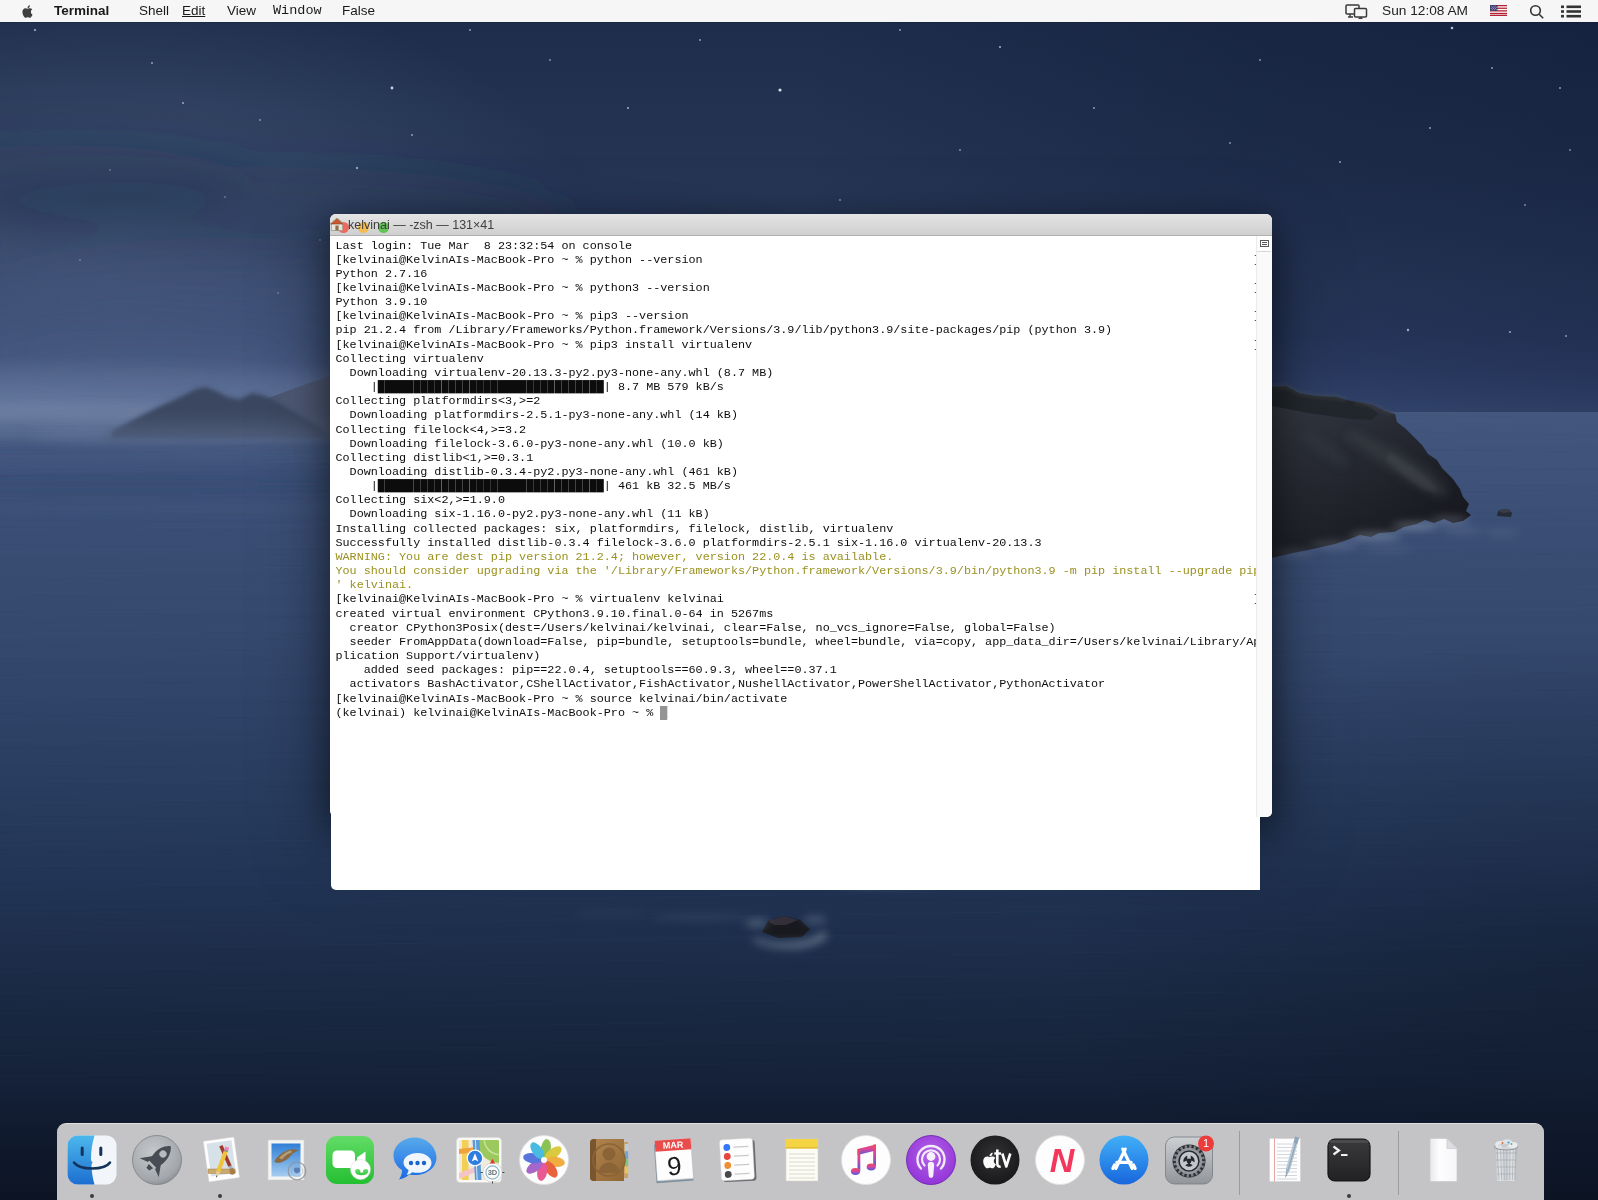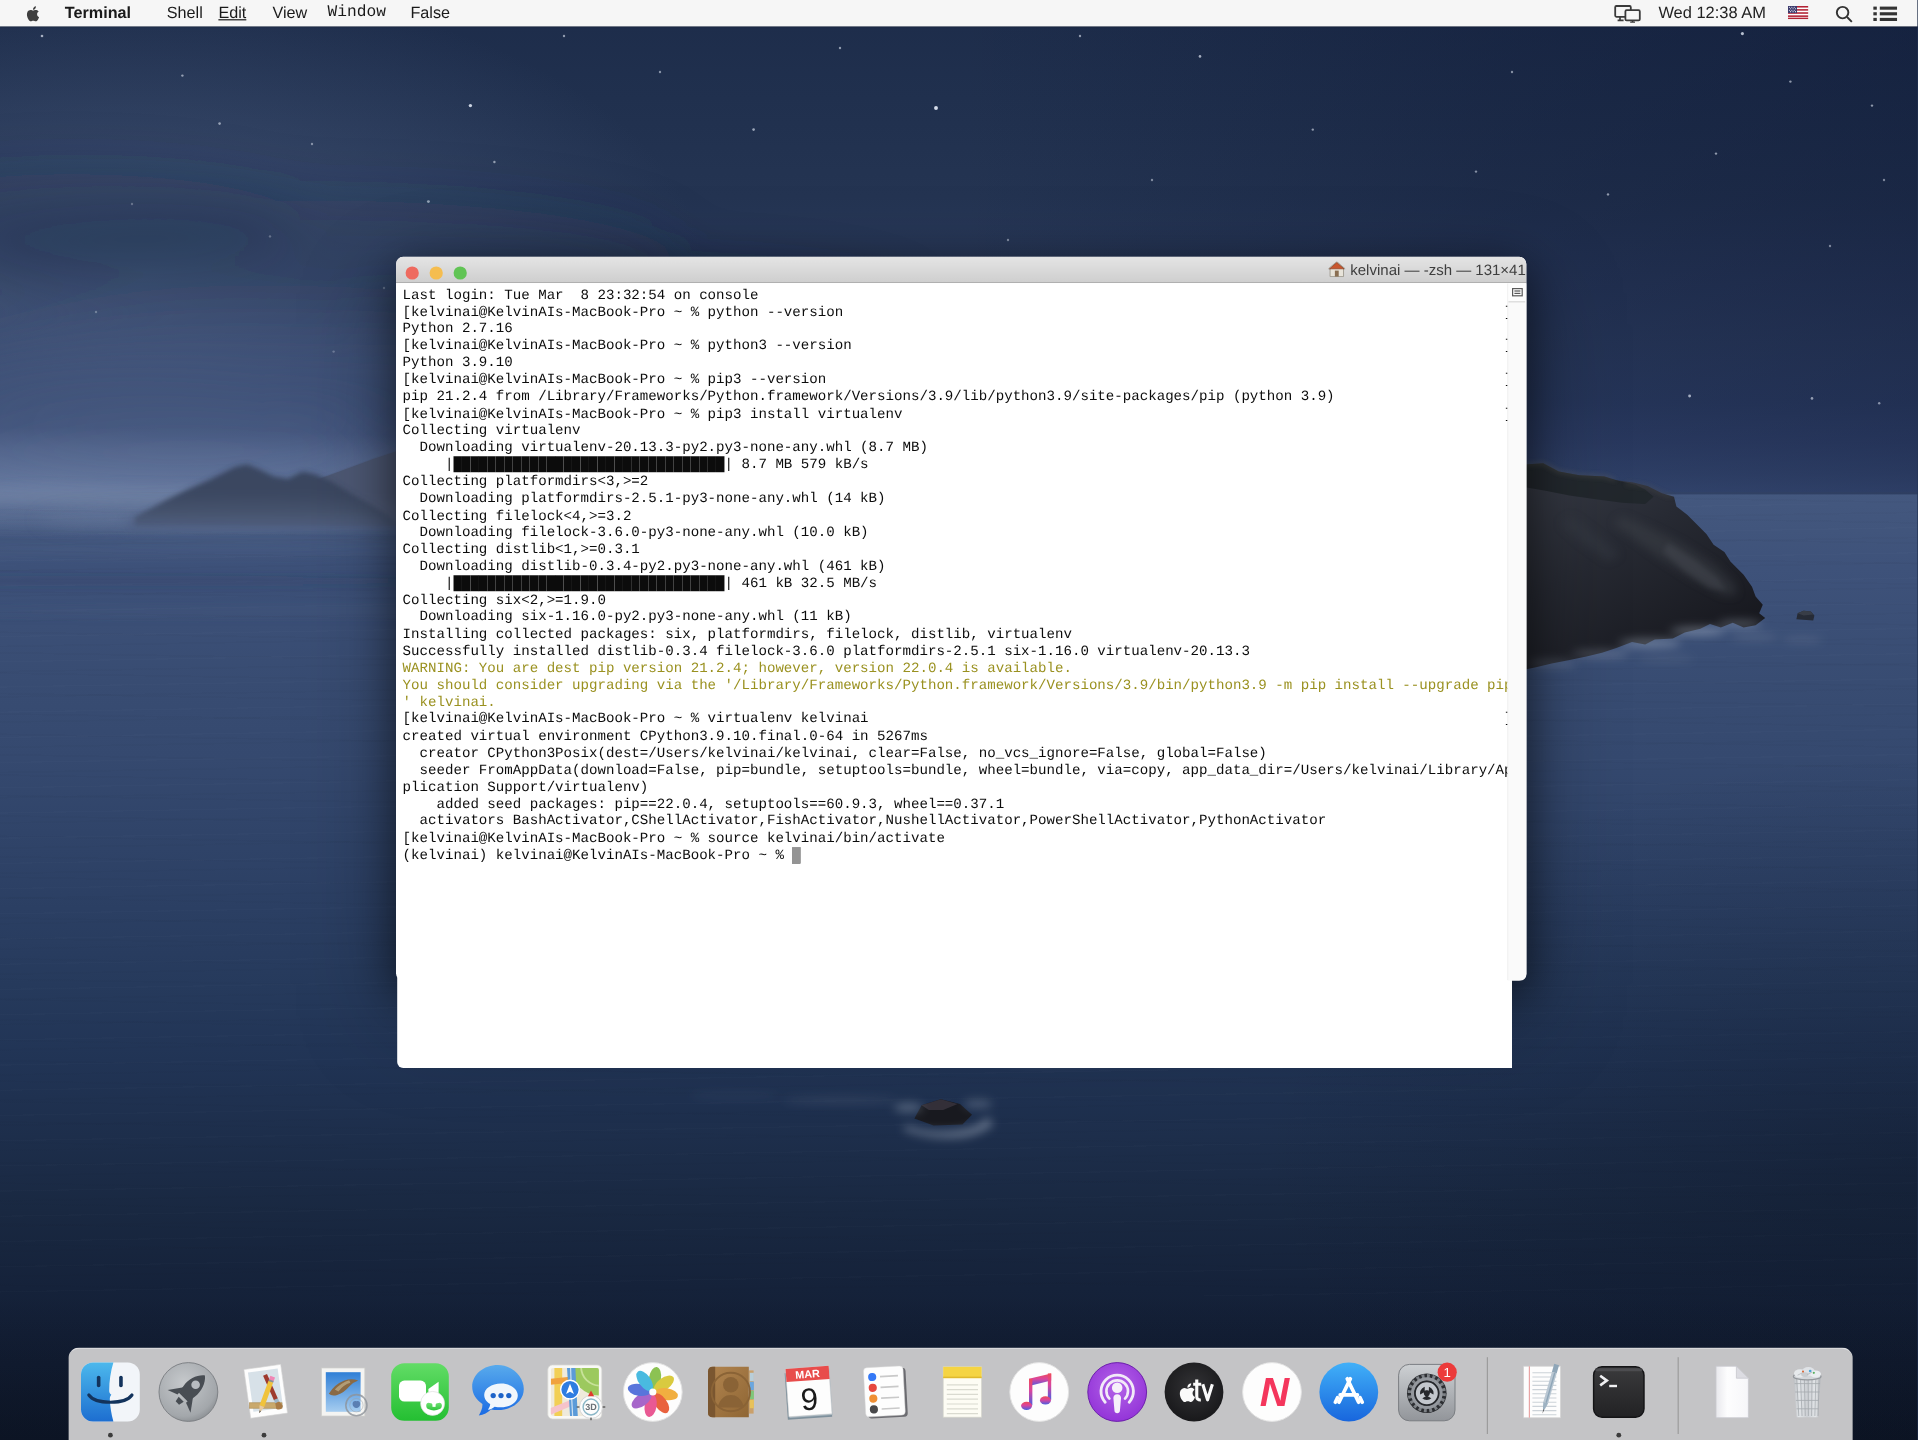--- a/index.html
+++ b/index.html
@@ -34,21 +34,21 @@
 background:repeating-linear-gradient(181deg, rgba(10,16,30,0) 0 8px, rgba(10,16,30,0.6) 8px 9.5px, rgba(10,16,30,0) 9.5px 17px);}
 
 #menubar{position:absolute;left:0;top:0;width:1598px;height:22px;background:#f6f6f6;box-shadow:0 0.5px 1.5px rgba(0,0,0,.3);}
 #menubar .item{position:absolute;top:0;height:24px;line-height:22px;font-size:13.5px;color:#1a1a1a;}
 
 #win{position:absolute;left:330px;top:213.5px;width:941.5px;height:603px;border-radius:6px;
 box-shadow:0 10px 35px rgba(0,0,0,.5), 0 30px 80px rgba(0,0,0,.35);background:#fff;}
 #titlebar{position:absolute;left:0;top:0;width:100%;height:21.5px;border-radius:6px 6px 0 0;
 background:linear-gradient(#e4e4e4,#cfcfcf);border-bottom:1px solid #b0b0b0;}
 .tl{position:absolute;top:8.2px;width:11.5px;height:11.5px;border-radius:6px;}
-#titletext{position:absolute;top:0;width:100%;text-align:right;font-size:12.5px;line-height:22px;color:#3e3e3e;}
+#titletext{position:absolute;top:0;width:100%;text-align:left;font-size:12.5px;line-height:22px;color:#3e3e3e;}
 #content{position:absolute;left:1px;top:22.5px;width:928.5px;height:654px;background:#fff;overflow:hidden;border-radius:0 0 0 5px;}
 #scroll{position:absolute;right:0;top:22.5px;width:14.5px;height:580.5px;background:#fafafa;border-left:1px solid #ececec;border-radius:0 0 5px 0;}
 pre#term{margin:0;padding:2.5px 0 0 4.5px;font-family:"Liberation Mono",monospace;font-size:11.78px;line-height:14.15px;color:#0c0c0c;}
 pre#term .y{color:#9a9120;}
 pre#term .cur{background:#949494;color:#949494;}
 
 #dock{position:absolute;left:57px;top:1122.5px;width:1487px;height:78px;background:rgba(202,202,203,0.97);
 border-radius:9px 9px 0 0;border-top:1px solid rgba(245,245,245,.55);}
 .dicon{position:absolute;top:10px;width:52px;height:52px;}
 .dot{position:absolute;top:70px;width:4px;height:4px;border-radius:2px;background:#3c3c3c;}
@@ -219,21 +219,21 @@
   <div class="item" style="left:182px;text-decoration:underline;">Edit</div>
   <div class="item" style="left:227px;text-align:center;">View</div>
   <div class="item" style="left:273px;font-family:Liberation Mono, monospace;">Window</div>
   <div class="item" style="left:342px;">False</div>
   <svg class="abs" style="left:1345px;top:4px" width="24" height="15" viewBox="0 0 24 15">
     <rect x="1" y="1" width="13" height="9" rx="1" fill="none" stroke="#3a3a3a" stroke-width="1.5"></rect>
     <path d="M5,10 L5,13 M3,13 L8,13" stroke="#3a3a3a" stroke-width="1.4" fill="none"></path>
     <rect x="9.5" y="4.5" width="12" height="8.5" rx="1" fill="#f6f6f6" stroke="#3a3a3a" stroke-width="1.5"></rect>
     <path d="M15.5,13 L15.5,14.5 M13.5,14.5 L17.5,14.5" stroke="#3a3a3a" stroke-width="1.3" fill="none"></path>
   </svg>
-  <div class="item" style="left:1382px;font-size:13.7px;color:#222;">Wed 12:38 AM</div>
+  <div class="item" style="left:1382px;font-size:13.7px;color:#222;">Sun 12:08 AM</div>
   <svg class="abs" style="left:1490px;top:5px" width="17" height="11" viewBox="0 0 17 11">
     <rect width="17" height="11" fill="#fff"></rect>
     <g fill="#b22234">
         <rect width="17" height="1.3"></rect>
         <rect y="2.6" width="17" height="1.3"></rect>
         <rect y="5.2" width="17" height="1.3"></rect>
         <rect y="7.8" width="17" height="1.3"></rect>
         <rect y="9.7" width="17" height="1.3"></rect>
       </g>
     <rect width="7.5" height="5.9" fill="#3c3b6e"></rect>

